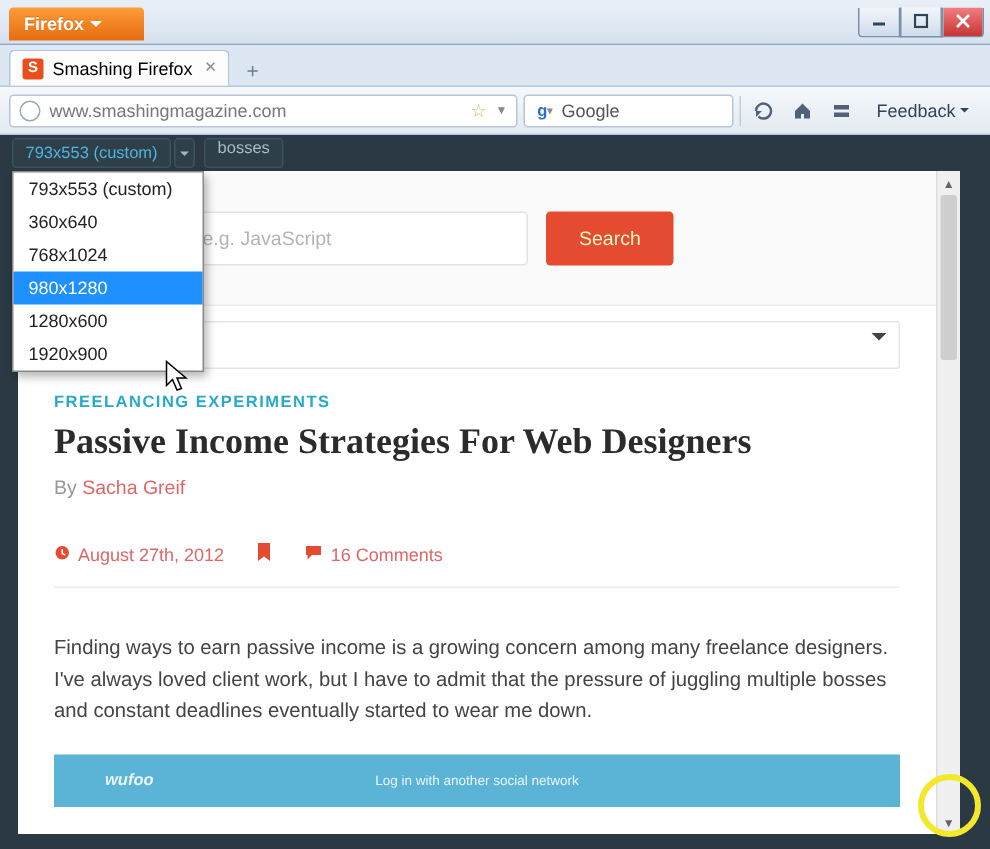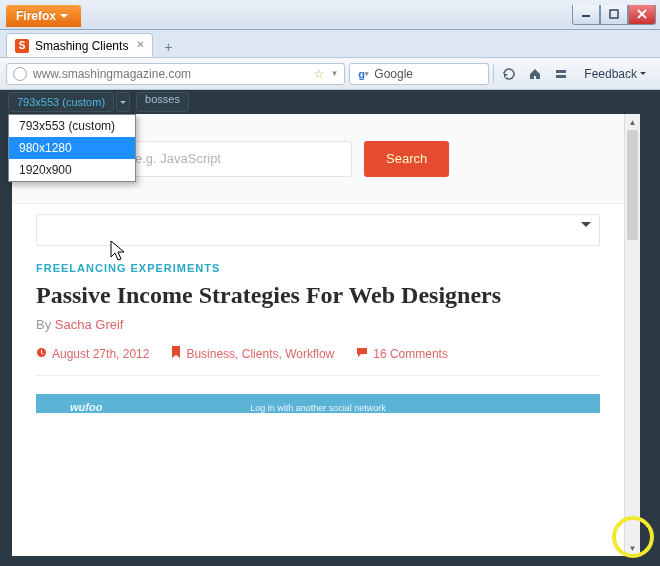--- a/index.html
+++ b/index.html
@@ -1,20 +1,20 @@
 <!DOCTYPE html>
 <html><head>
   <meta charset="utf-8">
   <style>
     * { margin: 0; padding: 0; box-sizing: border-box; font-family: "Segoe UI", Tahoma, sans-serif; }
     body { width: 660px; height: 566px; background: #fff; overflow: hidden; }
 
     
     .titlebar { height: 30px; background: linear-gradient(#e9eff7, #d7e2ef); border-bottom: 1px solid #8fa6c4; display: flex; align-items: center; }
-    .firefox-btn { margin: 3px 0 0 6px; height: 22px; padding: 0 13px 0 10px; background: linear-gradient(#ff9c3a, #e56c0f); color: #fff; font-size: 12px; font-weight: bold; border-radius: 3px 3px 0 0; display: flex; align-items: center; gap: 4px; cursor: pointer; text-shadow: 0 -1px rgba(0,0,0,.2); }
+    .firefox-btn { margin: 3px 0 0 6px; height: 22px; padding: 0 28px 0 10px; background: linear-gradient(#ff9c3a, #e56c0f); color: #fff; font-size: 12px; font-weight: bold; border-radius: 3px 3px 0 0; display: flex; align-items: center; gap: 4px; cursor: pointer; text-shadow: 0 -1px rgba(0,0,0,.2); }
     .firefox-btn::after { content: ""; border: 4px solid transparent; border-top-color: #fff; margin-top: 4px; }
     .win-controls { margin-left: auto; display: flex; height: 20px; }
     .win-btn { width: 28px; height: 20px; border: 1px solid #7a8fa8; border-top: none; background: linear-gradient(#f3f6fb, #cfdced); display: flex; align-items: center; justify-content: center; font-size: 10px; }
     .win-btn.min { border-radius: 0 0 0 3px; }
     .win-btn.close { background: linear-gradient(#f08080, #c93333); color: #fff; border-radius: 0 0 3px 0; margin-right: 4px; }
     .win-btn svg { display: block; }
 
     .tabstrip { height: 28px; background: #dce7f3; display: flex; align-items: end; padding-left: 6px; border-bottom: 1px solid #b6c6d9; }
     .tab { height: 24px; background: #fdfdfd; border: 1px solid #b6c6d9; border-bottom: none; border-radius: 4px 4px 0 0; padding: 0 24px 0 8px; display: flex; align-items: center; gap: 6px; font-size: 12px; position: relative; }
     .favicon { width: 14px; height: 14px; background: #e84f1c; border-radius: 2px; display: flex; align-items: center; justify-content: center; color: #fff; font-size: 10px; font-weight: bold; }
@@ -62,25 +62,25 @@
     .srch-btn { height: 36px; padding: 0 22px; background: #e54b31; color: #fef9c3; border: none; border-radius: 3px; font-size: 13px; cursor: pointer; }
 
     .nav-row { height: 32px; border-bottom: 1px solid #eee; margin: 10px 24px 0; background: #fff; border: 1px solid #e5e5e5; border-radius: 2px; position: relative; }
     .nav-row .sel-caret { position: absolute; right: 8px; top: 7px; border: 5px solid transparent; border-top-color: #444; }
 
     .article { padding: 16px 24px; font-family: Georgia, serif; }
     .kicker { color: #28a9c7; font-size: 11px; font-weight: bold; letter-spacing: 1px; }
     .title { font-size: 24px; font-weight: bold; color: #2b2b2b; margin: 8px 0; font-family: Georgia, serif; }
     .byline { color: #999; font-size: 13px; }
     .byline a { color: #d66; text-decoration: none; }
-    .meta { display: flex; gap: 22px; color: #d66; font-size: 12px; margin: 14px 0; padding-bottom: 14px; border-bottom: 1px solid #eee; }
+    .meta { display: flex; gap: 22px; color: #d66; font-size: 12px; margin: 30px 0; padding-bottom: 14px; border-bottom: 1px solid #eee; }
     .meta span { display: flex; align-items: center; gap: 5px; }
     .meta .ico { display: inline-block; }
     .body { color: #444; font-size: 13.5px; line-height: 1.55; }
-    .wufoo { margin-top: 18px; height: 19px; background: #5bb3d6; display: flex; align-items: flex-end; justify-content: center; color: #e9f6fb; font-size: 9px; }
+    .wufoo { margin-top: 18px; height: 35px; background: #5bb3d6; display: flex; align-items: center; justify-content: center; color: #e9f6fb; font-size: 9px; }
     .wufoo .brand { position: absolute; left: 34px; font-style: italic; font-weight: bold; font-size: 11px; }
 
     .highlight-ring { position: absolute; right: 6px; bottom: 8px; width: 42px; height: 42px; border: 4px solid #f2e82c; border-radius: 50%; z-index: 40; pointer-events: none; }
   </style>
 </head>
 <body>
 
 <div class="titlebar">
   <div class="firefox-btn">
     <span>Firefox</span>
@@ -101,21 +101,21 @@
           <line x1="1" y1="1" x2="9" y2="9" stroke="#fff" stroke-width="1.8"></line>
           <line x1="9" y1="1" x2="1" y2="9" stroke="#fff" stroke-width="1.8"></line>
         </svg>
     </div>
   </div>
 </div>
 
 <div class="tabstrip">
   <div class="tab">
     <span class="favicon">S</span>
-    <span>Smashing Clients</span>
+    <span>Smashing Firefox</span>
     <span class="tab-close">✕</span>
   </div>
   <div class="newtab">+</div>
 </div>
 
 <div class="navbar">
   <div class="urlbox">
     <span class="globe"></span>
     <span>www.smashingmagazine.com</span>
     <span class="star">☆</span>
@@ -157,21 +157,24 @@
       <span>793x553 (custom)</span>
     </div>
     <div class="preset-caret"></div>
     <div class="rotate-btn">
       <span>bosses</span>
     </div>
   </div>
 
   <div class="dropdown" id="preset-dd">
       <div class="dd-item">793x553 (custom)</div>
+      <div class="dd-item">360x640</div>
+      <div class="dd-item">768x1024</div>
       <div class="dd-item sel">980x1280</div>
+      <div class="dd-item">1280x600</div>
       <div class="dd-item">1920x900</div>
     </div>
 
   <svg class="cursor" width="20" height="24" viewBox="0 0 20 24">
     <path d="M1 1l0 16 4-4 3 7 3-1-3-7 6 0z" fill="#fff" stroke="#000" stroke-width="1"></path>
   </svg>
 
   <div class="viewport-outer">
     <div class="viewport">
       <div class="page-header">
@@ -202,29 +205,29 @@
               <span class="ico"><svg width="11" height="11">
                   <circle cx="5.5" cy="5.5" r="4.5" fill="#e54b31"></circle>
                   <path d="M5.5 3v3l2 1" stroke="#fff" stroke-width="1" fill="none"></path>
                 </svg></span>
               <span>August 27th, 2012</span>
             </span>
           <span>
               <span class="ico"><svg width="10" height="12">
                   <path d="M1 0h8v12l-4-3-4 3z" fill="#e54b31"></path>
                 </svg></span>
-              <span>Business, Clients, Workflow</span>
             </span>
           <span>
               <span class="ico"><svg width="12" height="11">
                   <path d="M1 1h10v6H5l-3 3V7H1z" fill="#e54b31"></path>
                 </svg></span>
               <span>16 Comments</span>
             </span>
         </div>
+        <p class="body">Finding ways to earn passive income is a growing concern among many freelance designers. I've always loved client work, but I have to admit that the pressure of juggling multiple bosses and constant deadlines eventually started to wear me down.</p>
         <div class="wufoo" style="position:relative">
           <span class="brand">wufoo</span>
           <span>Log in with another social network</span>
         </div>
       </div>
     </div>
     <div class="vscroll">
       <div class="up">▲</div>
       <div class="thumb"></div>
       <div class="down">▼</div>

